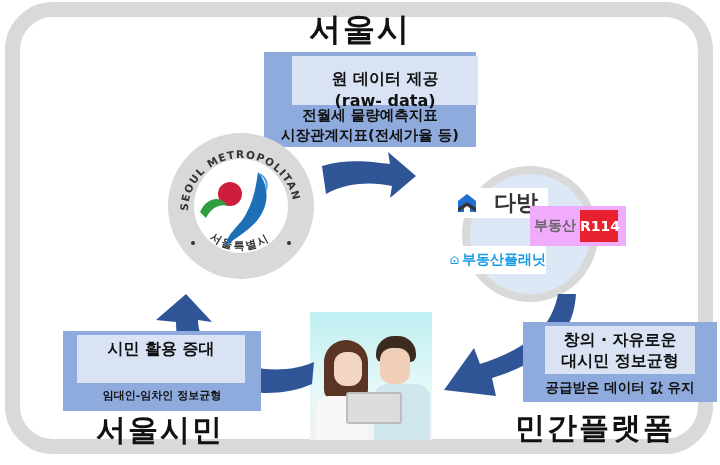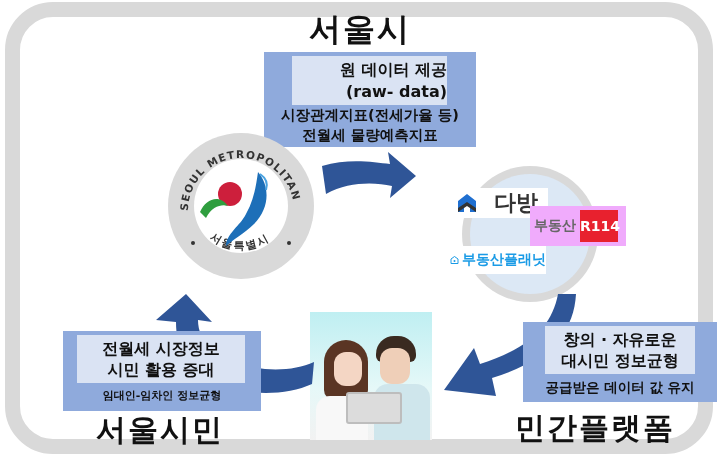--- a/index.html
+++ b/index.html
@@ -30,27 +30,27 @@
   .label { white-space: nowrap; }
 </style>
 </head>
 <body>
 
 <div class="frame"></div>
 
 <div class="title" style="left:300px; top:8px; width:120px; font-size:32px;">서울시</div>
 
 <div class="bluebox" style="left:264px; top:52px; width:212px; height:95px;">
-  <div class="innerbox" style="left:28px; top:4px; width:155px; height:49px; font-size:16px; line-height:22px; padding-top:3px;text-align:right;">
+  <div class="innerbox" style="left:28px; top:4px; width:186px; height:49px; font-size:16px; line-height:22px; padding-top:12px;">
     <div class="label">원 데이터 제공</div>
     <div class="label">(raw- data)</div>
   </div>
   <div class="subtext" style="left:0; top:53px; width:212px; font-size:14.5px; line-height:20px;">
+    <div>전월세 물량예측지표</div>
     <div>시장관계지표(전세가율 등)</div>
-    <div>전월세 물량예측지표</div>
   </div>
 </div>
 
 <svg class="arrow" style="left:318px; top:150px;" width="100" height="52" viewBox="0 0 100 52">
   <path d="M4 16 C 30 8, 55 12, 72 14 L 70 2 L 98 26 L 72 48 L 74 36 C 55 32, 30 32, 8 44 Z" fill="#2f5597"></path>
 </svg>
 
 <div class="circle" style="left:168px; top:133px; width:146px; height:146px; background:#d9d9d9;"></div>
 <div class="circle" style="left:194px; top:159px; width:94px; height:94px; background:#ffffff;"></div>
 <svg style="position:absolute; left:168px; top:133px;" width="146" height="146" viewBox="0 0 146 146">
@@ -123,21 +123,20 @@
   <div style="position:absolute; left:64px; top:72px; width:56px; height:60px; background:#cfe6ec; border-radius:14px 14px 0 0;"></div>
   <div style="position:absolute; left:36px; top:80px; width:56px; height:32px; background:#dcdcdc; border:2px solid #bdbdbd; border-radius:3px;"></div>
 </div>
 
 <svg class="arrow" style="left:146px; top:292px;" width="170" height="110" viewBox="0 0 170 110">
   <path d="M10 28 L40 2 L66 30 L52 28 C 52 50, 70 66, 100 74 C 126 80, 150 78, 168 70 L 166 92 C 140 104, 100 104, 72 92 C 40 78, 30 56, 30 30 Z" fill="#2f5597"></path>
 </svg>
 
 <div class="bluebox" style="left:63px; top:331px; width:198px; height:80px;">
   <div class="innerbox" style="left:14px; top:4px; width:168px; height:48px; font-size:16px; line-height:21px; padding-top:3px;">
-    <div class="label">전월세 시장정보</div>
     <div class="label">시민 활용 증대</div>
   </div>
   <div class="subtext" style="left:0; top:55px; width:198px; font-size:11px; line-height:20px;">
     <div>임대인-임차인 정보균형</div>
   </div>
 </div>
 
 <div class="title" style="left:80px; top:410px; width:160px; font-size:30px;">서울시민</div>
 
 </body></html>

